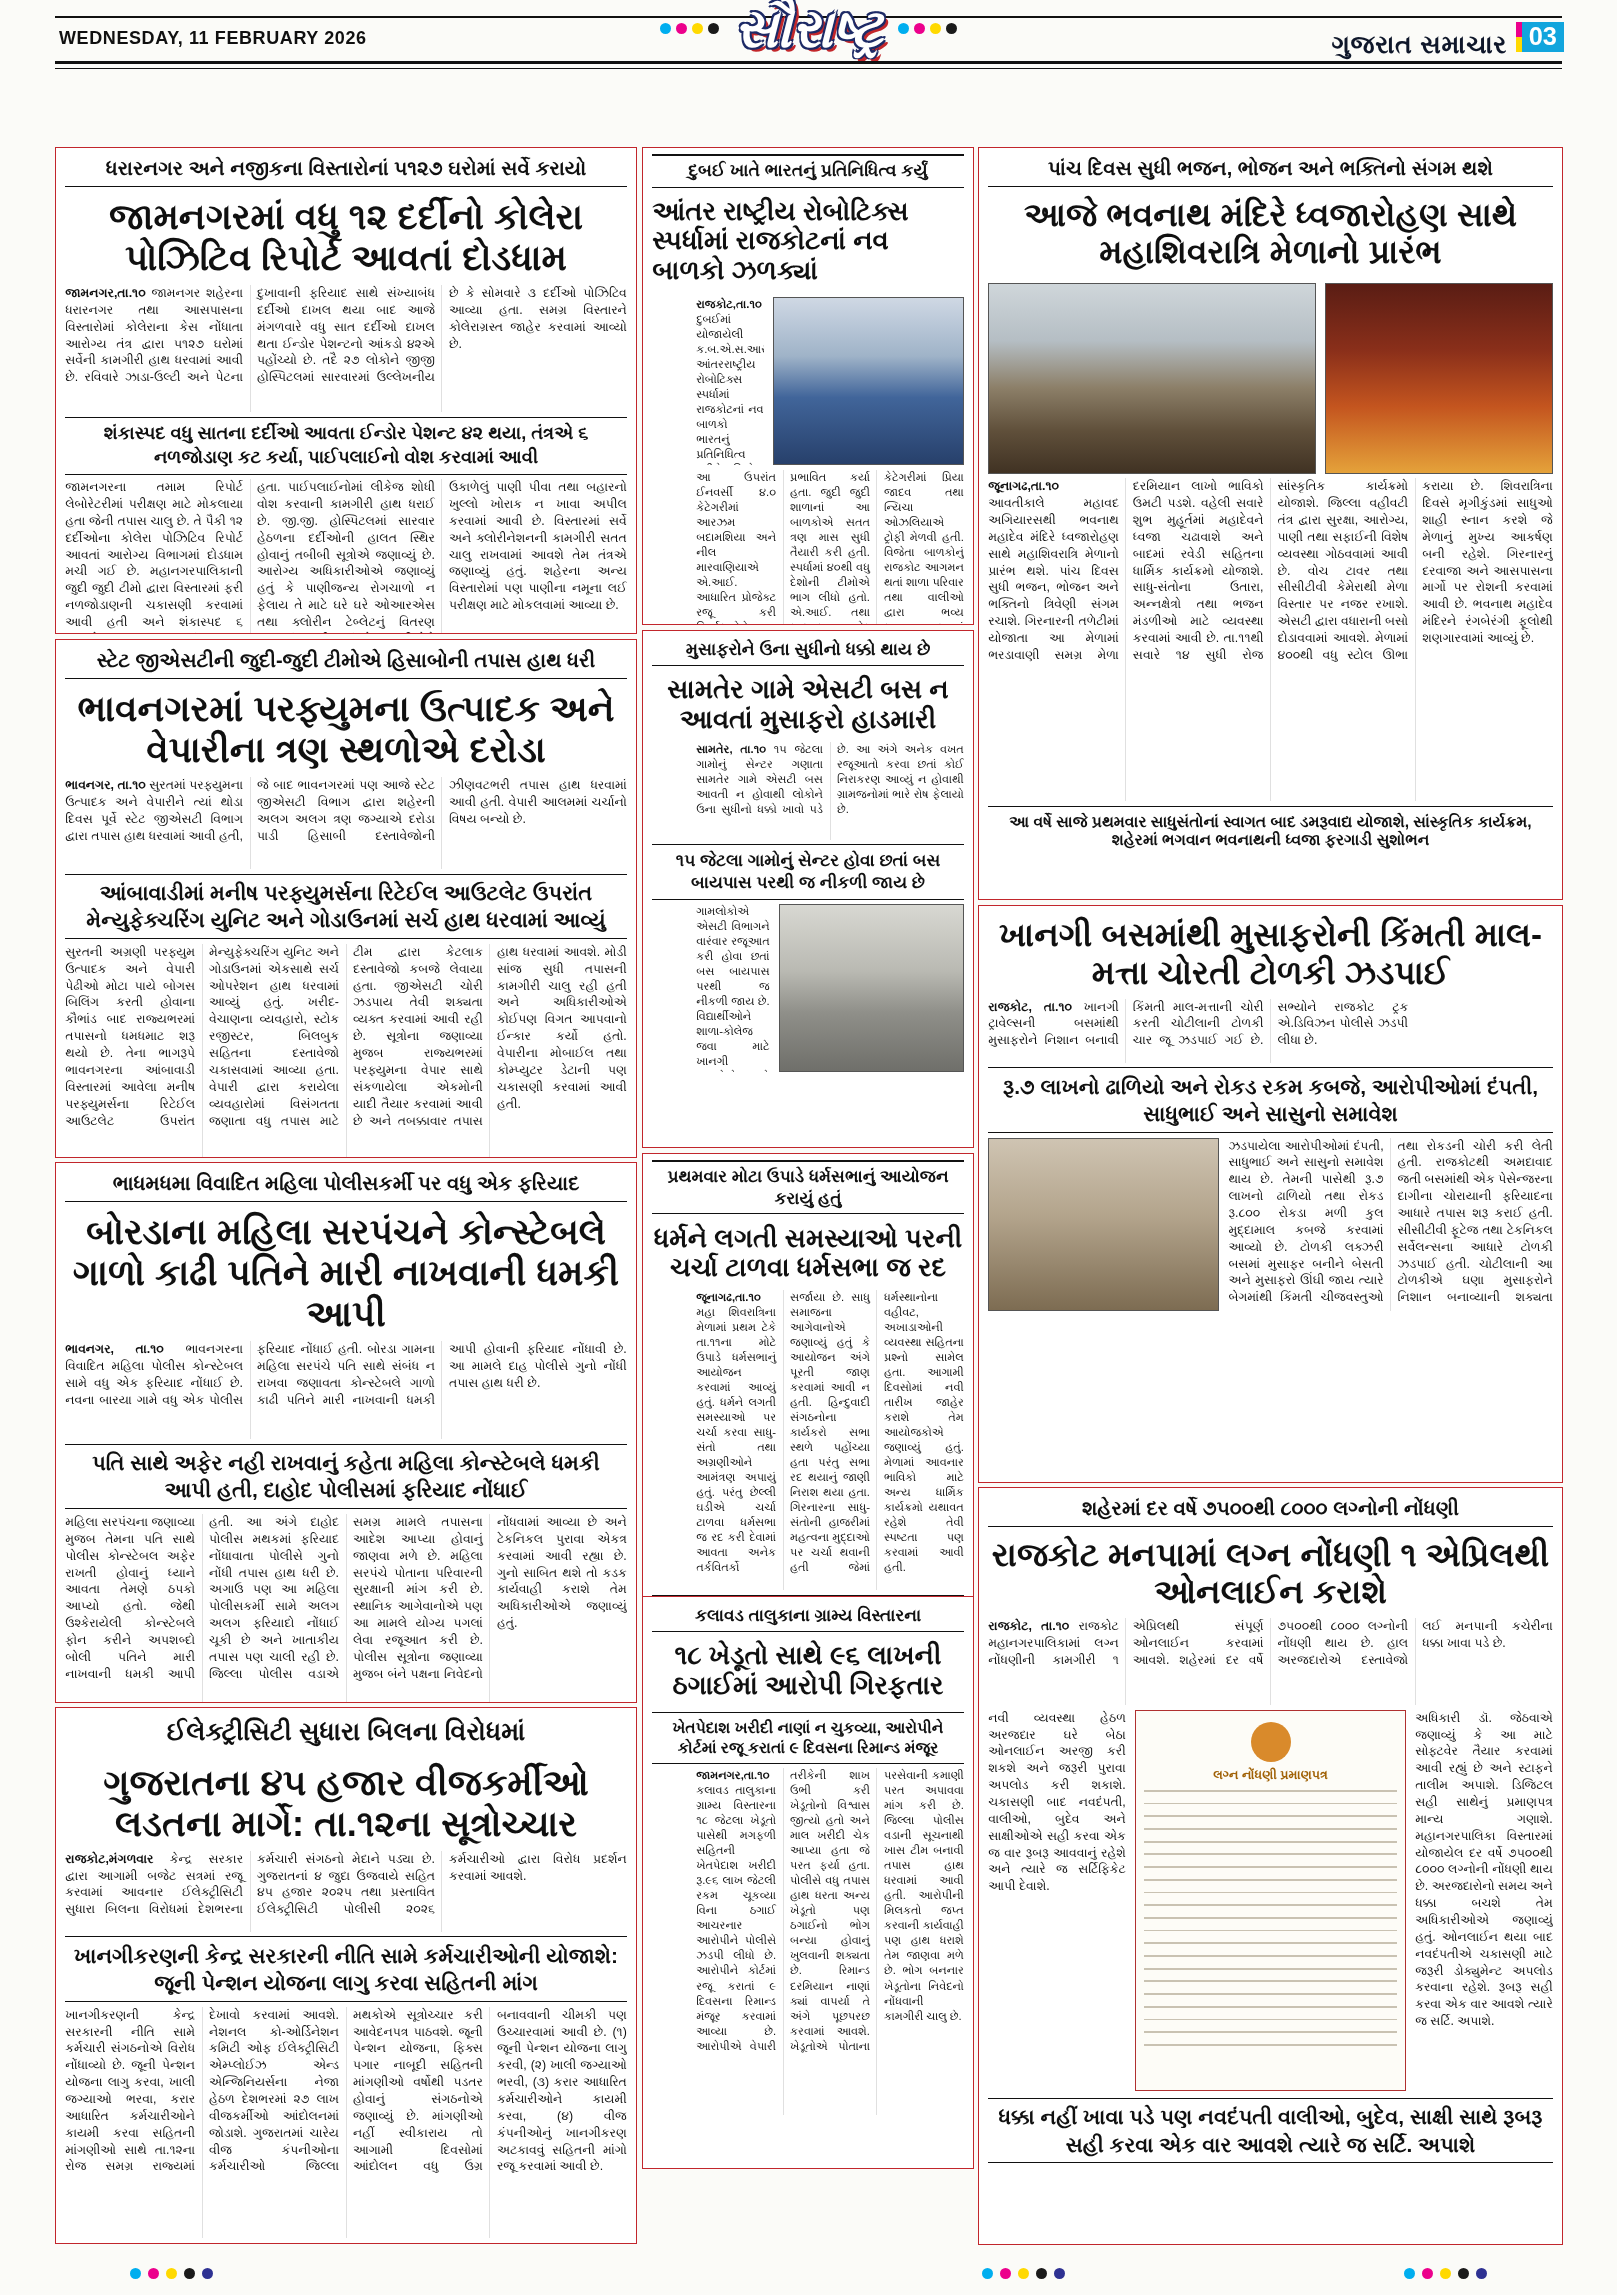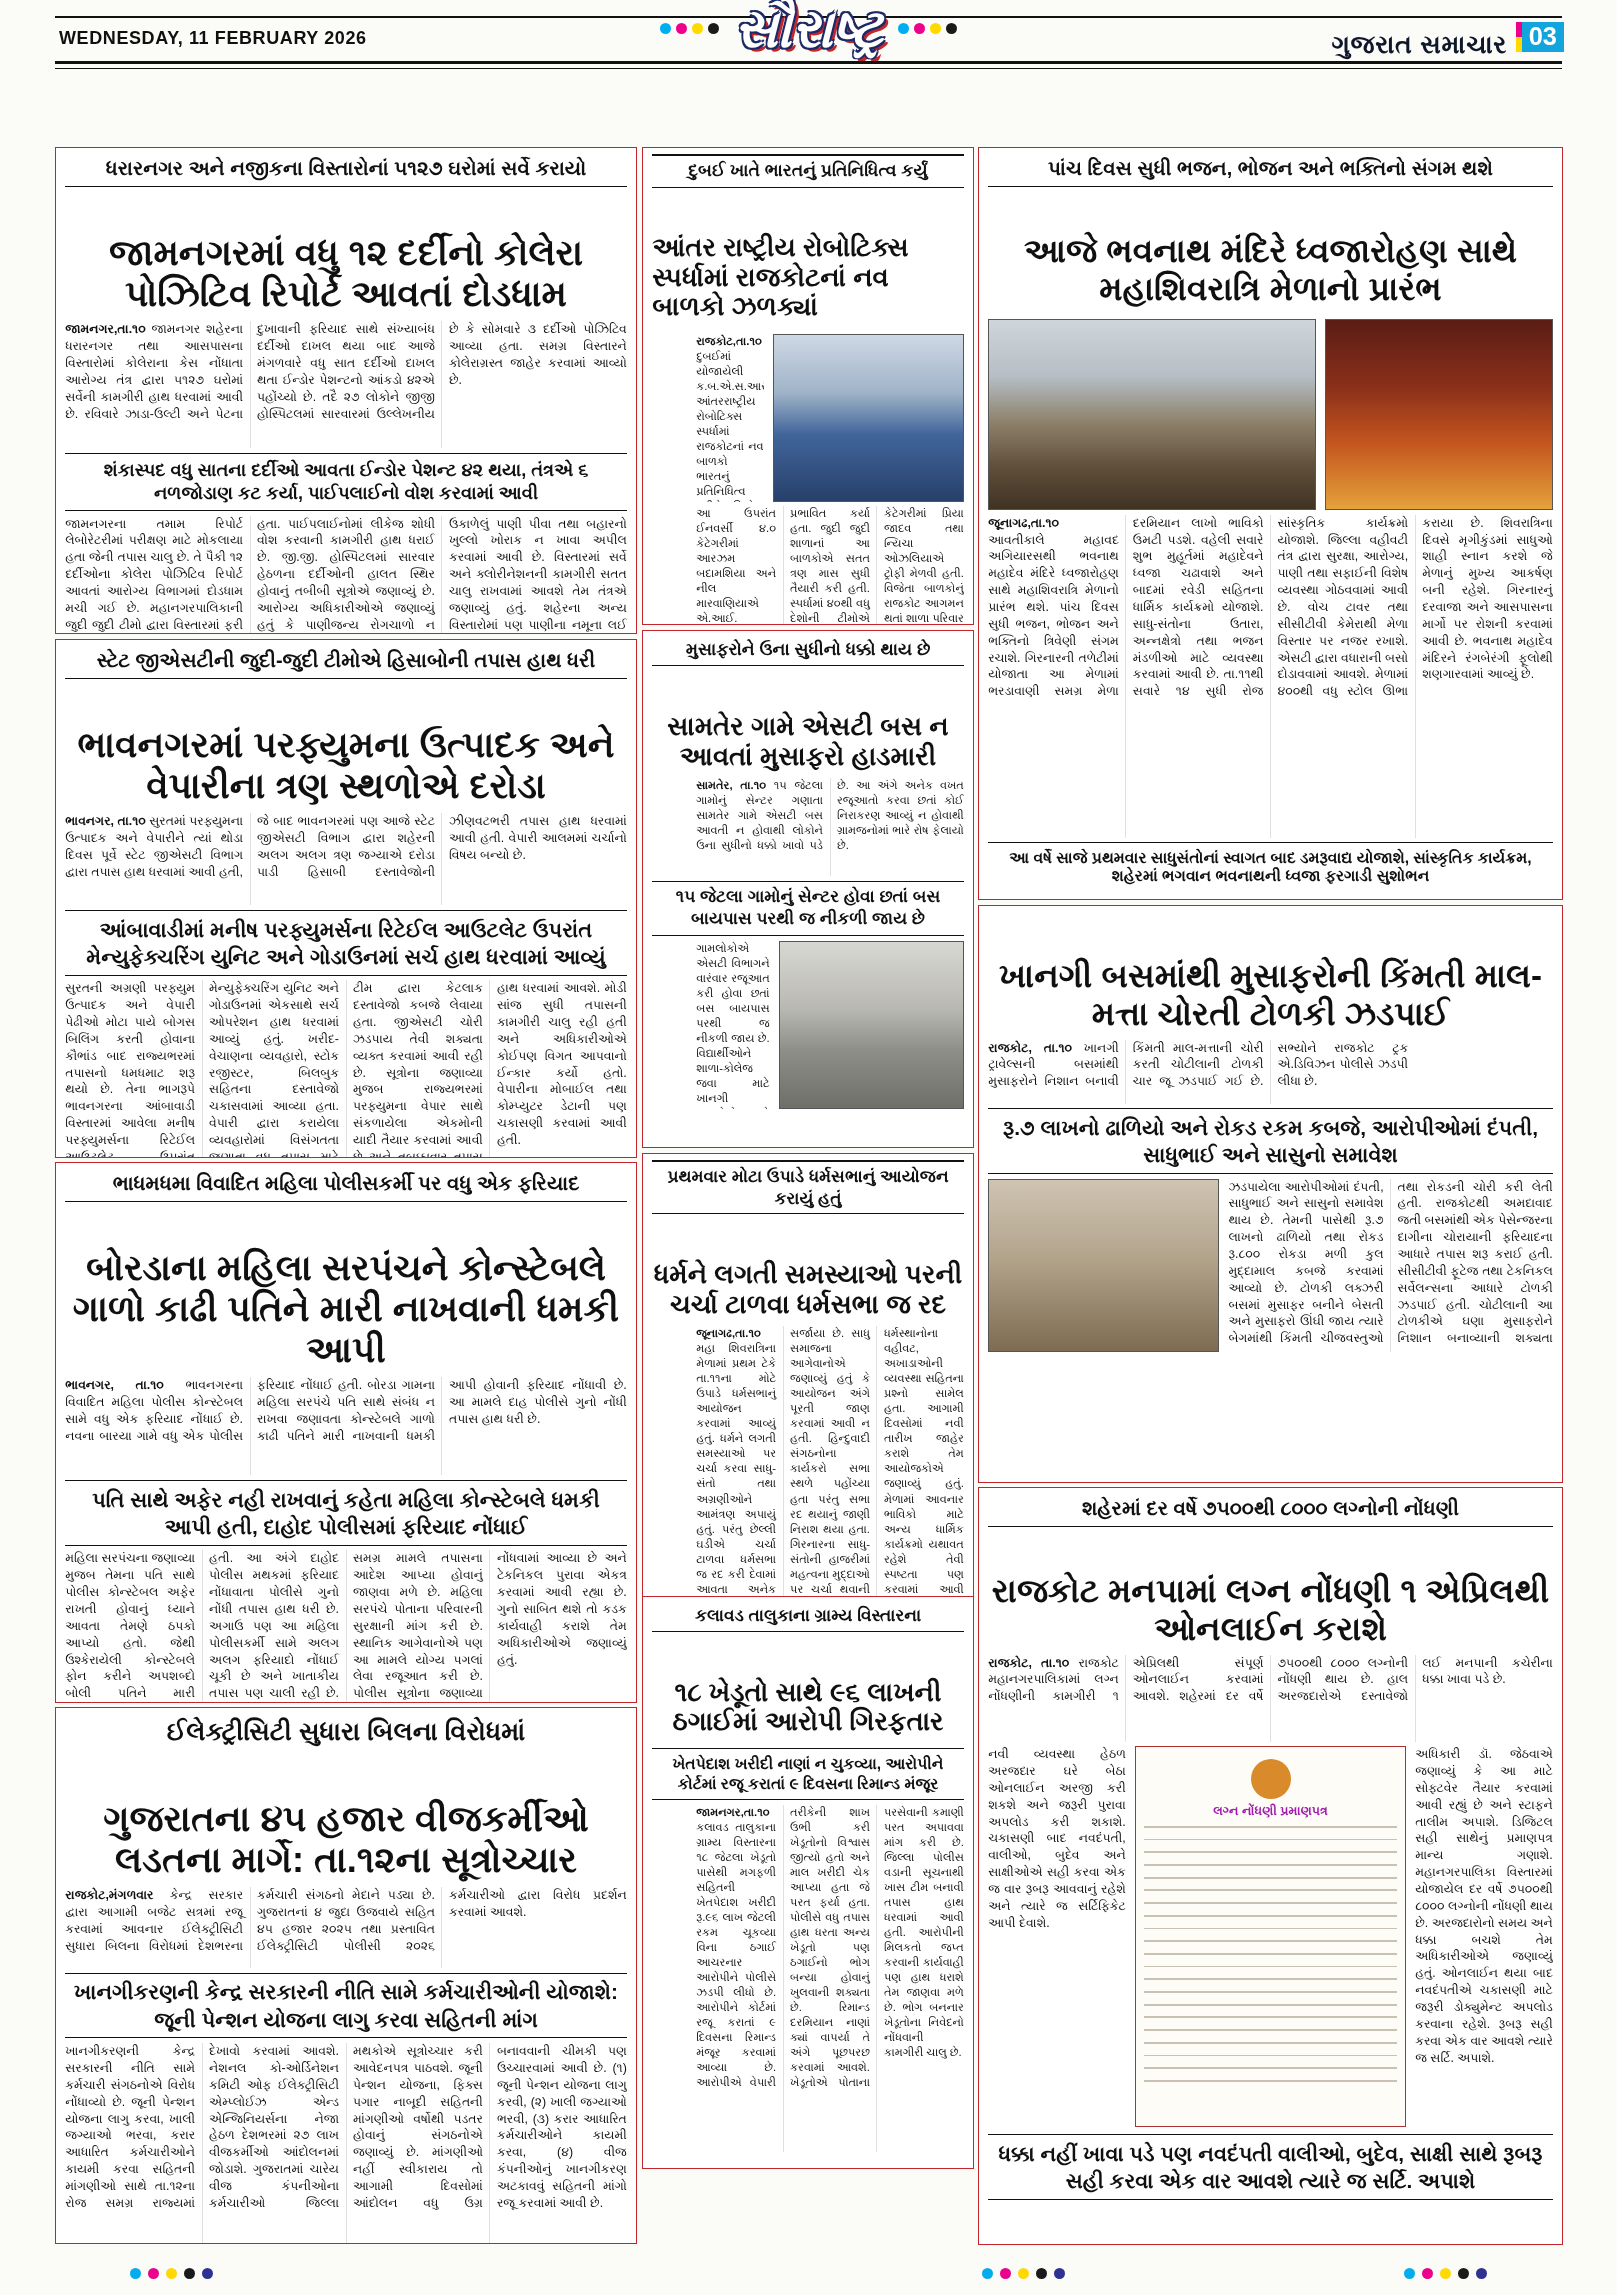--- a/index.html
+++ b/index.html
@@ -20,21 +20,21 @@
   .pagenum .strip{display:flex;flex-direction:column;width:5.8px;}
   .pagenum .strip i{flex:1;display:block;}
   .pagenum .strip i.sm{background:#ec008c}.pagenum .strip i.sy{background:#ffd900}
   .pagenum .num{background:#12a5dd;color:#fff;font-size:25.4px;font-weight:800;padding:1.2px 7px;line-height:1.1;}
   .rule-thick{position:absolute;left:55px;right:55px;top:61px;height:2.9px;background:#111;}
   .rule-thin{position:absolute;left:55px;right:55px;top:68px;height:1.2px;background:#111;}
   
   .box{position:absolute;border:1.7px solid #c2262c;background:#fff;padding:5.8px 9.2px;overflow:hidden;}
   .kicker{text-align:center;font-weight:700;font-size:20px;line-height:1.25;padding:2.3px 0 4.6px;border-bottom:1.7px solid #111;margin-bottom:4.6px;}
   .kicker.ruled{border-top:2.3px solid #111;padding-top:4.6px;}
-  .headline{text-align:center;font-weight:800;font-size:36px;line-height:1.14;padding:4.6px 0 7px;margin-top:41px;}
+  .headline{text-align:center;font-weight:800;font-size:36px;line-height:1.14;padding:4.6px 0 7px;}
   .headline.mid{font-size:26px;}
   .headline.right{font-size:33px;}
   .subhead{border-top:1.7px solid #111;border-bottom:1.7px solid #111;text-align:center;font-weight:700;
            font-size:18px;line-height:1.3;padding:4.6px 4.6px;margin:4.6px 0;}
   .subhead.big{font-size:21px;}
   .body-text{font-size:12.4px;line-height:1.36;text-align:justify;column-gap:14px;column-rule:0.6px solid #e0e0e0;overflow:hidden;}
   .body-text.small{font-size:11.3px;line-height:1.33;margin-left:44px;}
   .cols2{column-count:2}.cols3{column-count:3}.cols4{column-count:4}
   .dateline{font-weight:700;}
   .closing{font-weight:700;text-align:center;font-size:15.6px;padding-top:5.8px;border-top:1.2px solid #111;margin-top:4.6px;}
@@ -42,21 +42,21 @@
   .flexrow .grow{flex:1;}
   
   .photo{border:0.6px solid #555;flex-shrink:0;position:relative;overflow:hidden;}
   .ph-robotics{background:linear-gradient(180deg,#cfd8e4 0%,#9fb3c8 35%,#41659a 60%,#27406b 100%);}
   .ph-road{background:linear-gradient(180deg,#d8d8d2 0%,#b9b9b2 40%,#8f8f89 65%,#6f6f6a 100%);}
   .ph-mountain{background:linear-gradient(180deg,#cfd6da 0%,#b5bec4 30%,#8c7f68 55%,#5f4f3a 78%,#403223 100%);}
   .ph-shrine{background:linear-gradient(180deg,#5a1d14 0%,#8a2f1a 35%,#c4551f 65%,#e5a23a 100%);}
   .ph-men{background:linear-gradient(180deg,#cfc4b2 0%,#b3a48c 45%,#7d6c52 100%);}
   .ph-cert{background:#fdfcf7;border:1.7px solid #b03030;padding:8px;}
   .cert-emblem{width:40px;height:40px;border-radius:50%;background:#d98a2b;margin:3.5px auto 5.8px;}
-  .cert-title{font-size:12.7px;font-weight:700;color:#a21caf;text-align:center;margin-bottom:7px;}
+  .cert-title{font-size:12.7px;font-weight:700;color:#a16207;text-align:center;margin-bottom:7px;}
   .cert-lines{height:72%;background:repeating-linear-gradient(180deg,#c9c2b2 0 1.7px,transparent 1.7px 12.7px);}
   
   .bottom-dots{position:absolute;bottom:16px;display:flex;gap:7px;}
 </style>
 </head>
 <body>
 
 <div class="page">
 
   <div class="topline"></div>

